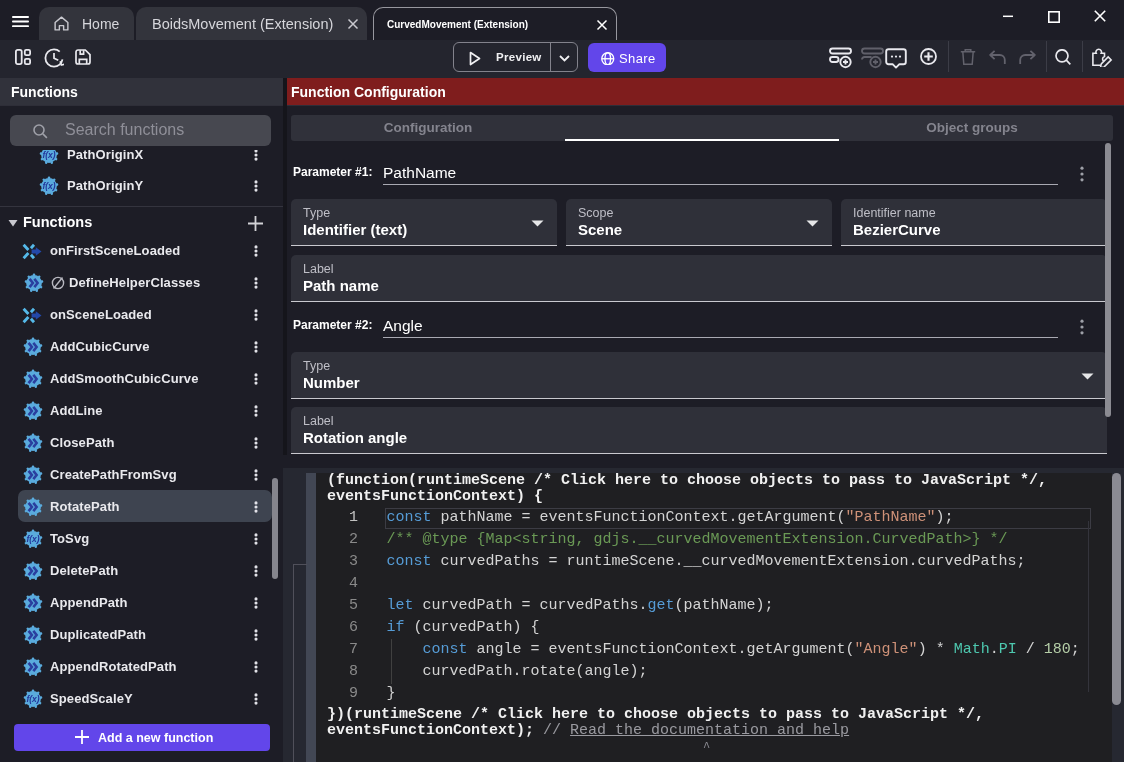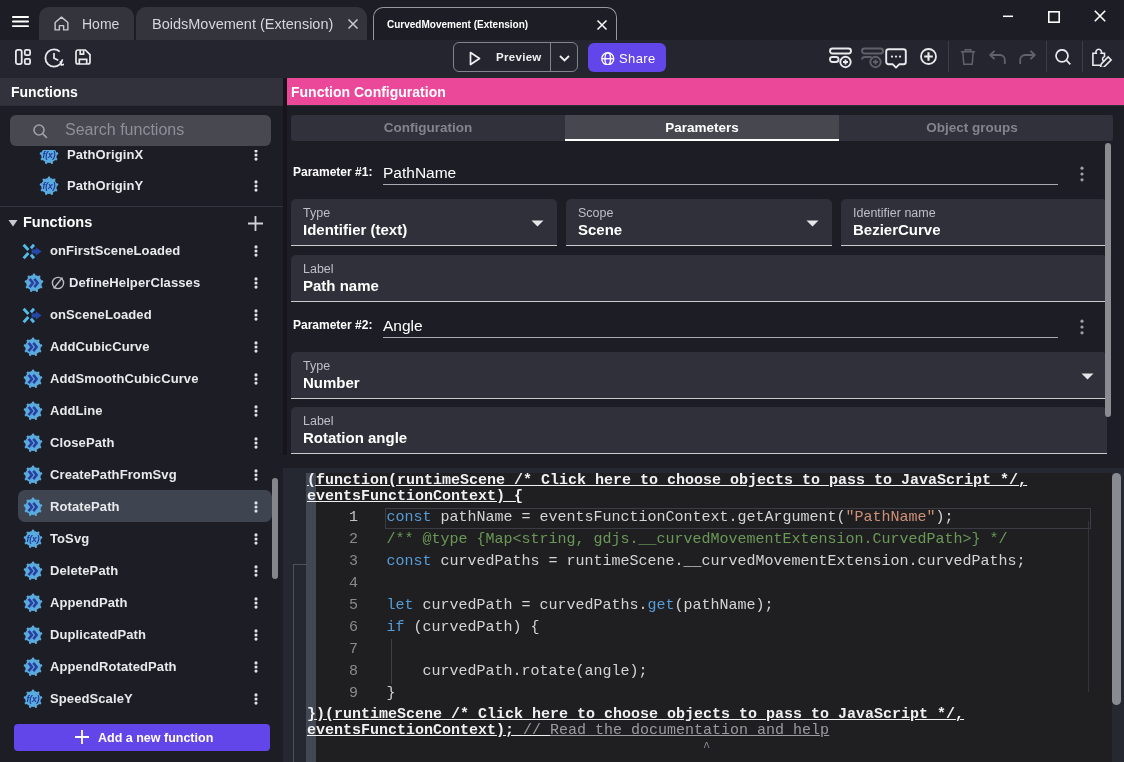--- a/index.html
+++ b/index.html
@@ -26,21 +26,21 @@
 #search { position:absolute; left:10px; top:37px; width:261px; height:31px; background:#474850;
   border-radius:6px; }
 #search .ph { position:absolute; left:55px; top:6px; font-size:16px; color:#8f8f98; }
 .lrow { position:absolute; left:0; width:272px; height:32px; }
 .lrow .txt { position:absolute; top:8px; font-size:13px; font-weight:600; color:#e9e9ed; letter-spacing:0.1px; }
 .lrow .icon { position:absolute; top:6px; }
 .dots { position:absolute; left:250px; top:8px; width:12px; height:16px; }
 .sel { position:absolute; left:18px; width:254px; height:32px; background:#3e4450; border-radius:7px; }
 
 
-#mainhead { position:absolute; left:287px; top:78px; width:837px; height:28px; background:#ec4899;
+#mainhead { position:absolute; left:287px; top:78px; width:837px; height:28px; background:#7f1d1d;
   border-bottom:1px solid #2e2e38; }
 #mainhead span { position:absolute; left:4px; top:6px; font-size:14px; font-weight:700; color:#fff; }
 #cfgtabs { position:absolute; left:291px; top:115px; width:822px; height:26px; background:#30313a;
   border-radius:3px; }
 .cfgtab { position:absolute; top:0; width:274px; height:26px; text-align:center; font-size:13.5px;
   font-weight:700; color:#84848e; line-height:26px; }
 .param-label { position:absolute; font-size:12px; font-weight:700; color:#fff; }
 .param-value { position:absolute; font-size:15.5px; color:#fff; }
 .underline { position:absolute; height:1px; background:#a9a9b2; }
 .fbox { position:absolute; background:#2f3039; border-radius:5px 5px 0 0; border-bottom:1px solid #c9c9cf; }
@@ -48,21 +48,21 @@
 .fbox .val { position:absolute; left:12px; top:22px; font-size:15px; font-weight:600; color:#fff; }
 .scroll { position:absolute; background:#8b8b92; border-radius:3px; }
 
 
 #codesec { position:absolute; left:283px; top:455px; width:841px; height:307px; background:#1d1d26; }
 #codebg { position:absolute; left:33px; top:17.5px; width:796px; height:289.5px; background:#1f1f22; }
 #dragbar { position:absolute; left:22.5px; top:17.5px; width:10px; height:289.5px; background:#424754; }
 .mono { font-family:"Liberation Mono", monospace; font-size:15px; white-space:pre; }
 .cline { position:absolute; left:103.5px; height:22px; line-height:22px; color:#d4d4d4; }
 .cnum { position:absolute; width:45px; text-align:right; height:22px; line-height:22px; color:#8a8a8a; }
-.pre { position:absolute; left:24px; height:16px; line-height:16px; color:#f0f0f0; font-weight:700;text-decoration:underline; }
+.pre { position:absolute; left:44px; height:16px; line-height:16px; color:#f0f0f0; font-weight:700; }
 .kw { color:#569cd6; } .str { color:#ce9178; } .com { color:#6a9955; }
 .teal { color:#4ec9b0; } .num { color:#b5cea8; }
 </style>
 </head>
 <body>
 
 <div id="topbar">
   <svg class="abs" style="left:12px;top:15.5px" width="17" height="12" viewBox="0 0 17 12">
     <rect x="0" y="0" width="17" height="1.9" rx="0.9" fill="#fff"></rect>
     <rect x="0" y="4.6" width="17" height="1.9" rx="0.9" fill="#fff"></rect>
@@ -665,21 +665,20 @@
     <span class="abs" style="left:84px;top:7px;font-size:12.5px;font-weight:700;color:#fff">Add a new function</span>
   </div>
 </div>
 
 <div class="abs" style="left:283px;top:78px;width:4px;height:684px;background:#15151b"></div>
 <div id="mainhead">
     <span>Function Configuration</span>
   </div>
 <div id="cfgtabs">
   <div class="cfgtab" style="left:0">Configuration</div>
-  <div class="cfgtab" style="left:274px;color:#fff;background:#47484f">Parameters</div>
   <div class="cfgtab" style="left:544px">Object groups</div>
   <div class="abs" style="left:274px;top:23.5px;width:274px;height:2.5px;background:#fff"></div>
 </div>
 
 <div id="params">
 <span class="param-label" style="left:293px;top:165px">Parameter #1:</span>
 <span class="param-value" style="left:383px;top:164px">PathName</span>
 <div class="underline" style="left:383px;top:184px;width:675px"></div>
 <svg class="abs" style="left:1078px;top:166px" width="8" height="16" viewBox="0 0 8 16">
       <g fill="#9ea0a8">
@@ -751,20 +750,21 @@
 <div class="cline mono" style="top:74px"><span class="com">/** @type {Map&lt;string, gdjs.__curvedMovementExtension.CurvedPath&gt;} */</span></div>
 <div class="cnum mono" style="left:30px;top:96px">3</div>
 <div class="cline mono" style="top:96px"><span class="kw">const</span> curvedPaths = runtimeScene.__curvedMovementExtension.curvedPaths;</div>
 <div class="cnum mono" style="left:30px;top:118px">4</div>
 <div class="cline mono" style="top:118px"></div>
 <div class="cnum mono" style="left:30px;top:140px">5</div>
 <div class="cline mono" style="top:140px"><span class="kw">let</span> curvedPath = curvedPaths.<span class="kw">get</span>(pathName);</div>
 <div class="cnum mono" style="left:30px;top:162px">6</div>
 <div class="cline mono" style="top:162px"><span class="kw">if</span> (curvedPath) {</div>
 <div class="cnum mono" style="left:30px;top:184px">7</div>
+<div class="cline mono" style="top:184px">    <span class="kw">const</span> angle = eventsFunctionContext.getArgument(<span class="str">"Angle"</span>) * <span class="teal">Math</span>.<span class="teal">PI</span> / <span class="num">180</span>;</div>
 <div class="cnum mono" style="left:30px;top:206px">8</div>
 <div class="cline mono" style="top:206px">    curvedPath.rotate(angle);</div>
 <div class="cnum mono" style="left:30px;top:228px">9</div>
 <div class="cline mono" style="top:228px">}</div>
 <div class="pre mono" style="top:252px">})(runtimeScene /* Click here to choose objects to pass to JavaScript */,</div>
 <div class="pre mono" style="top:268px">eventsFunctionContext); <span style="color:#9a9aa0;font-weight:400">// <span style="text-decoration:underline">Read the documentation and help</span></span></div>
 <div class="abs mono" style="left:420px;top:286px;font-size:12px;color:#8b8b93">^</div>
 <div class="abs" style="left:829px;top:18px;width:9px;height:232px;background:#8a8a92;border-radius:4.5px"></div>
 </div>
 

